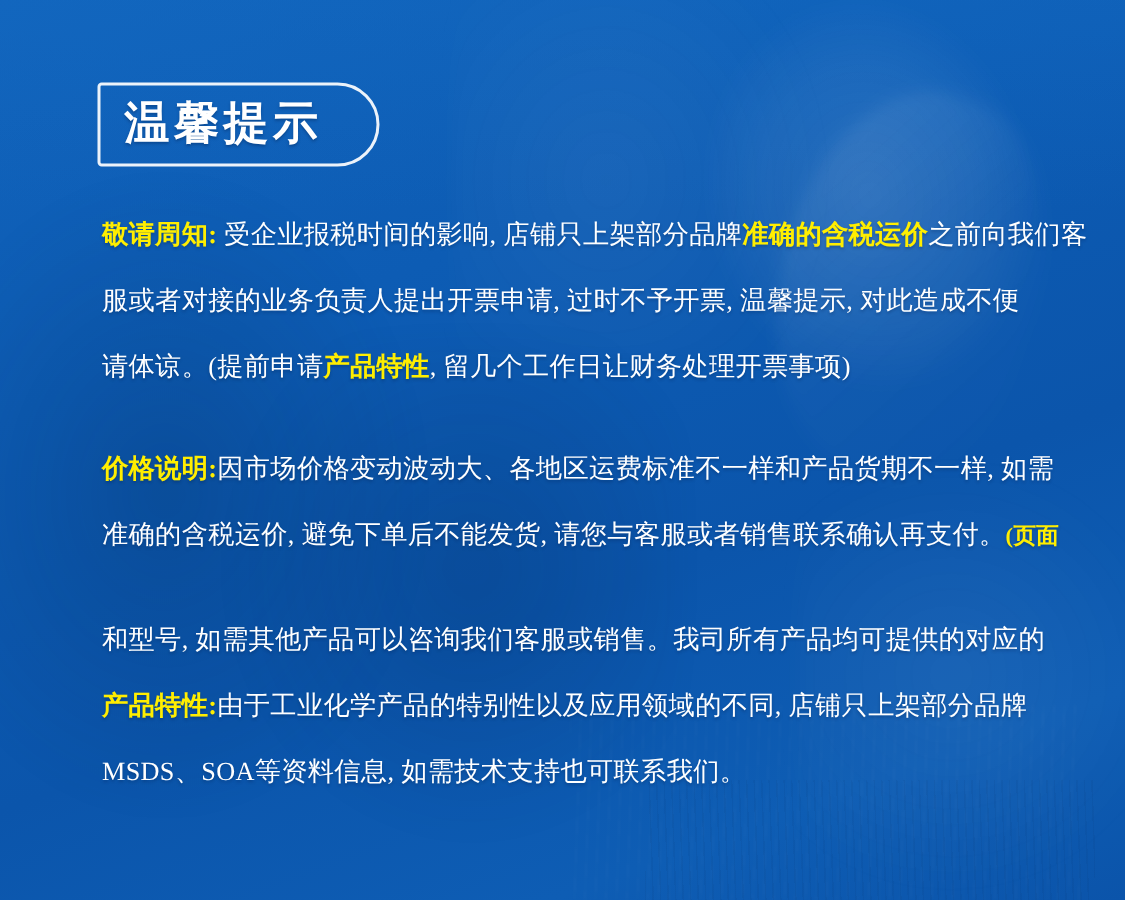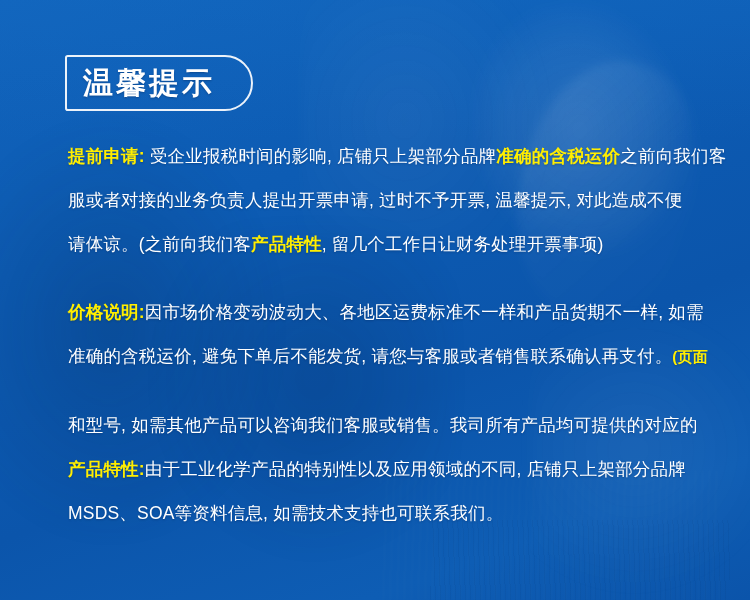--- a/index.html
+++ b/index.html
@@ -1,15 +1,15 @@
 <!DOCTYPE html>
 <html><head>
 <meta charset="utf-8">
 <style>
-  * { margin:0; padding:0; box-sizing:border-box; }
+  * { margin:0; padding:0; box-sizing:border-box;font-family:Liberation Serif, serif; }
 
   html, body {
     width:750px; height:600px;
     overflow:hidden;
     background:#0a55ad;
     font-family:"Liberation Sans","DejaVu Sans",sans-serif;
   }
 
   #banner {
     position:relative;
@@ -144,23 +144,23 @@
   <div class="ghost g-right-edge"></div>
   <div class="ghost g-streaks"></div>
   <div class="ghost g-streaks2"></div>
 
   <div id="title-badge">
     <span id="title-text">温馨提示</span>
   </div>
 
   <div id="body">
       <div class="para">
-        <div class="line"><span class="hl">提前申请:</span><span> 受企业报税时间的影响, 店铺只上架部分品牌</span><span class="hl">准确的含税运价</span><span>之前向我们客</span></div>
+        <div class="line"><span class="hl">敬请周知:</span><span> 受企业报税时间的影响, 店铺只上架部分品牌</span><span class="hl">准确的含税运价</span><span>之前向我们客</span></div>
         <div class="line"><span>服或者对接的业务负责人提出开票申请, 过时不予开票, 温馨提示, 对此造成不便</span></div>
-        <div class="line"><span>请体谅。(之前向我们客</span><span class="hl">产品特性</span><span>, 留几个工作日让财务处理开票事项)</span></div>
+        <div class="line"><span>请体谅。(提前申请</span><span class="hl">产品特性</span><span>, 留几个工作日让财务处理开票事项)</span></div>
       </div>
       <div class="para">
         <div class="line"><span class="hl">价格说明:</span><span>因市场价格变动波动大、各地区运费标准不一样和产品货期不一样, 如需</span></div>
         <div class="line"><span>准确的含税运价, 避免下单后不能发货, 请您与客服或者销售联系确认再支付。</span><span class="hl-sm">(页面</span></div>
       </div>
       <div class="para">
         <div class="line"><span>和型号, 如需其他产品可以咨询我们客服或销售。我司所有产品均可提供的对应的</span></div>
         <div class="line"><span class="hl">产品特性:</span><span>由于工业化学产品的特别性以及应用领域的不同, 店铺只上架部分品牌</span></div>
         <div class="line"><span>MSDS、SOA等资料信息, 如需技术支持也可联系我们。</span></div>
       </div>

